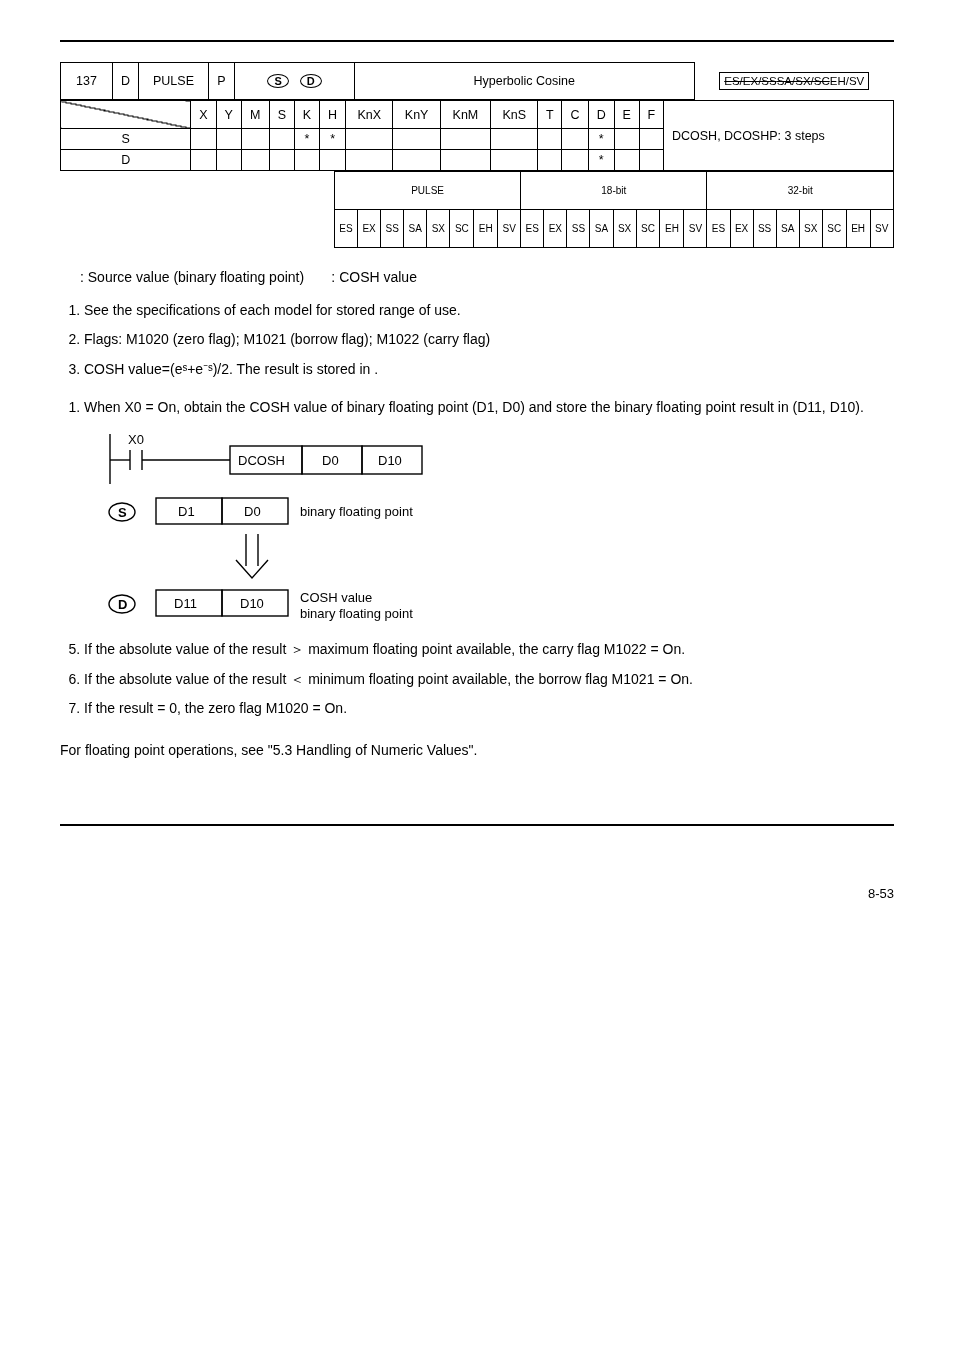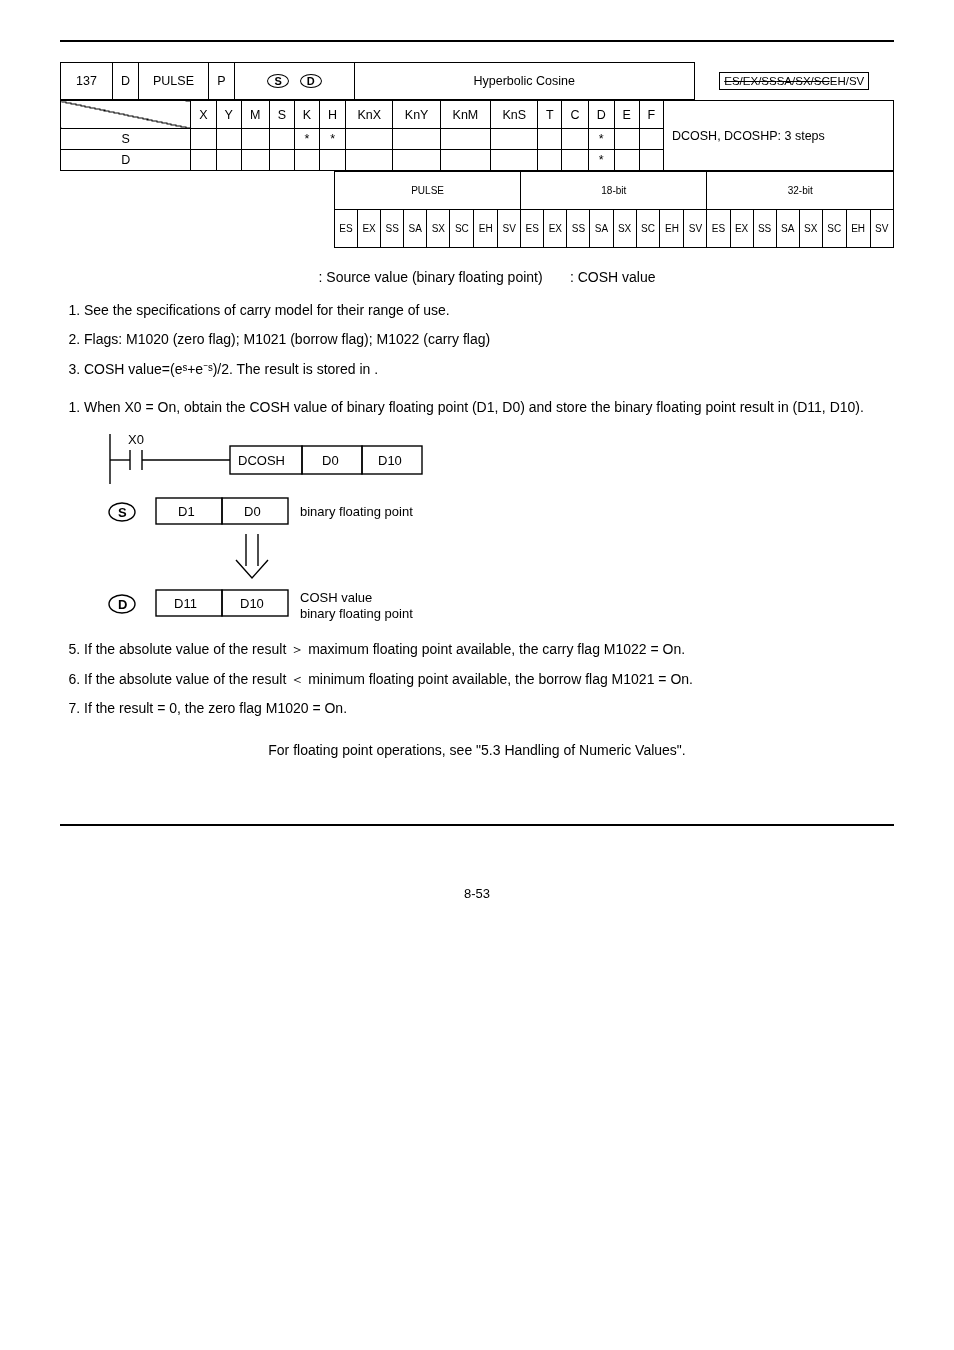--- a/index.html
+++ b/index.html
@@ -66,36 +66,35 @@
   }
   .small-pulse-table td {
     border: 1px solid #000;
     text-align: center;
     font-size: 10px;
     padding: 13px 1px;
   }
   .section-body {
     margin: 16px 0 8px 0;
     line-height: 1.9;
-    text-align: center;
   }
   ol.num {
     margin: 6px 0 14px 0;
     padding-left: 24px;
   }
   ol.num li {
     margin-bottom: 6px;
     line-height: 1.7;
   }
   .diagram {
     margin-left: 40px;
     margin-top: 6px;
   }
   .page-num {
-    text-align: center;
+    text-align: right;
     font-size: 13px;
     margin-top: 60px;
   }
   .bottom-rule {
     border-top: 2px solid #000;
     margin-top: 60px;
     margin-bottom: 8px;
   }
 </style>
 </head>
@@ -221,21 +220,21 @@
 </tbody>
   </table>
 
 <div class="section-body" style="margin-left:20px">
   <span>: Source value (binary floating point)</span>
   &nbsp;&nbsp;&nbsp;&nbsp;&nbsp;
   <span>: COSH value</span>
 </div>
 
 <ol class="num">
-  <li>See the specifications of carry model for their range of use.</li>
+  <li>See the specifications of each model for stored range of use.</li>
   <li>Flags: M1020 (zero flag); M1021 (borrow flag); M1022 (carry flag)</li>
   <li>COSH value=(eˢ+e⁻ˢ)/2. The result is stored in   .</li>
 </ol>
 
 <ol class="num">
   <li>When X0 = On, obtain the COSH value of binary floating point (D1, D0) and store the binary floating point result in (D11, D10).</li>
 </ol>
 
 <div class="diagram">
 <svg width="380" height="195" viewBox="0 0 380 195">

